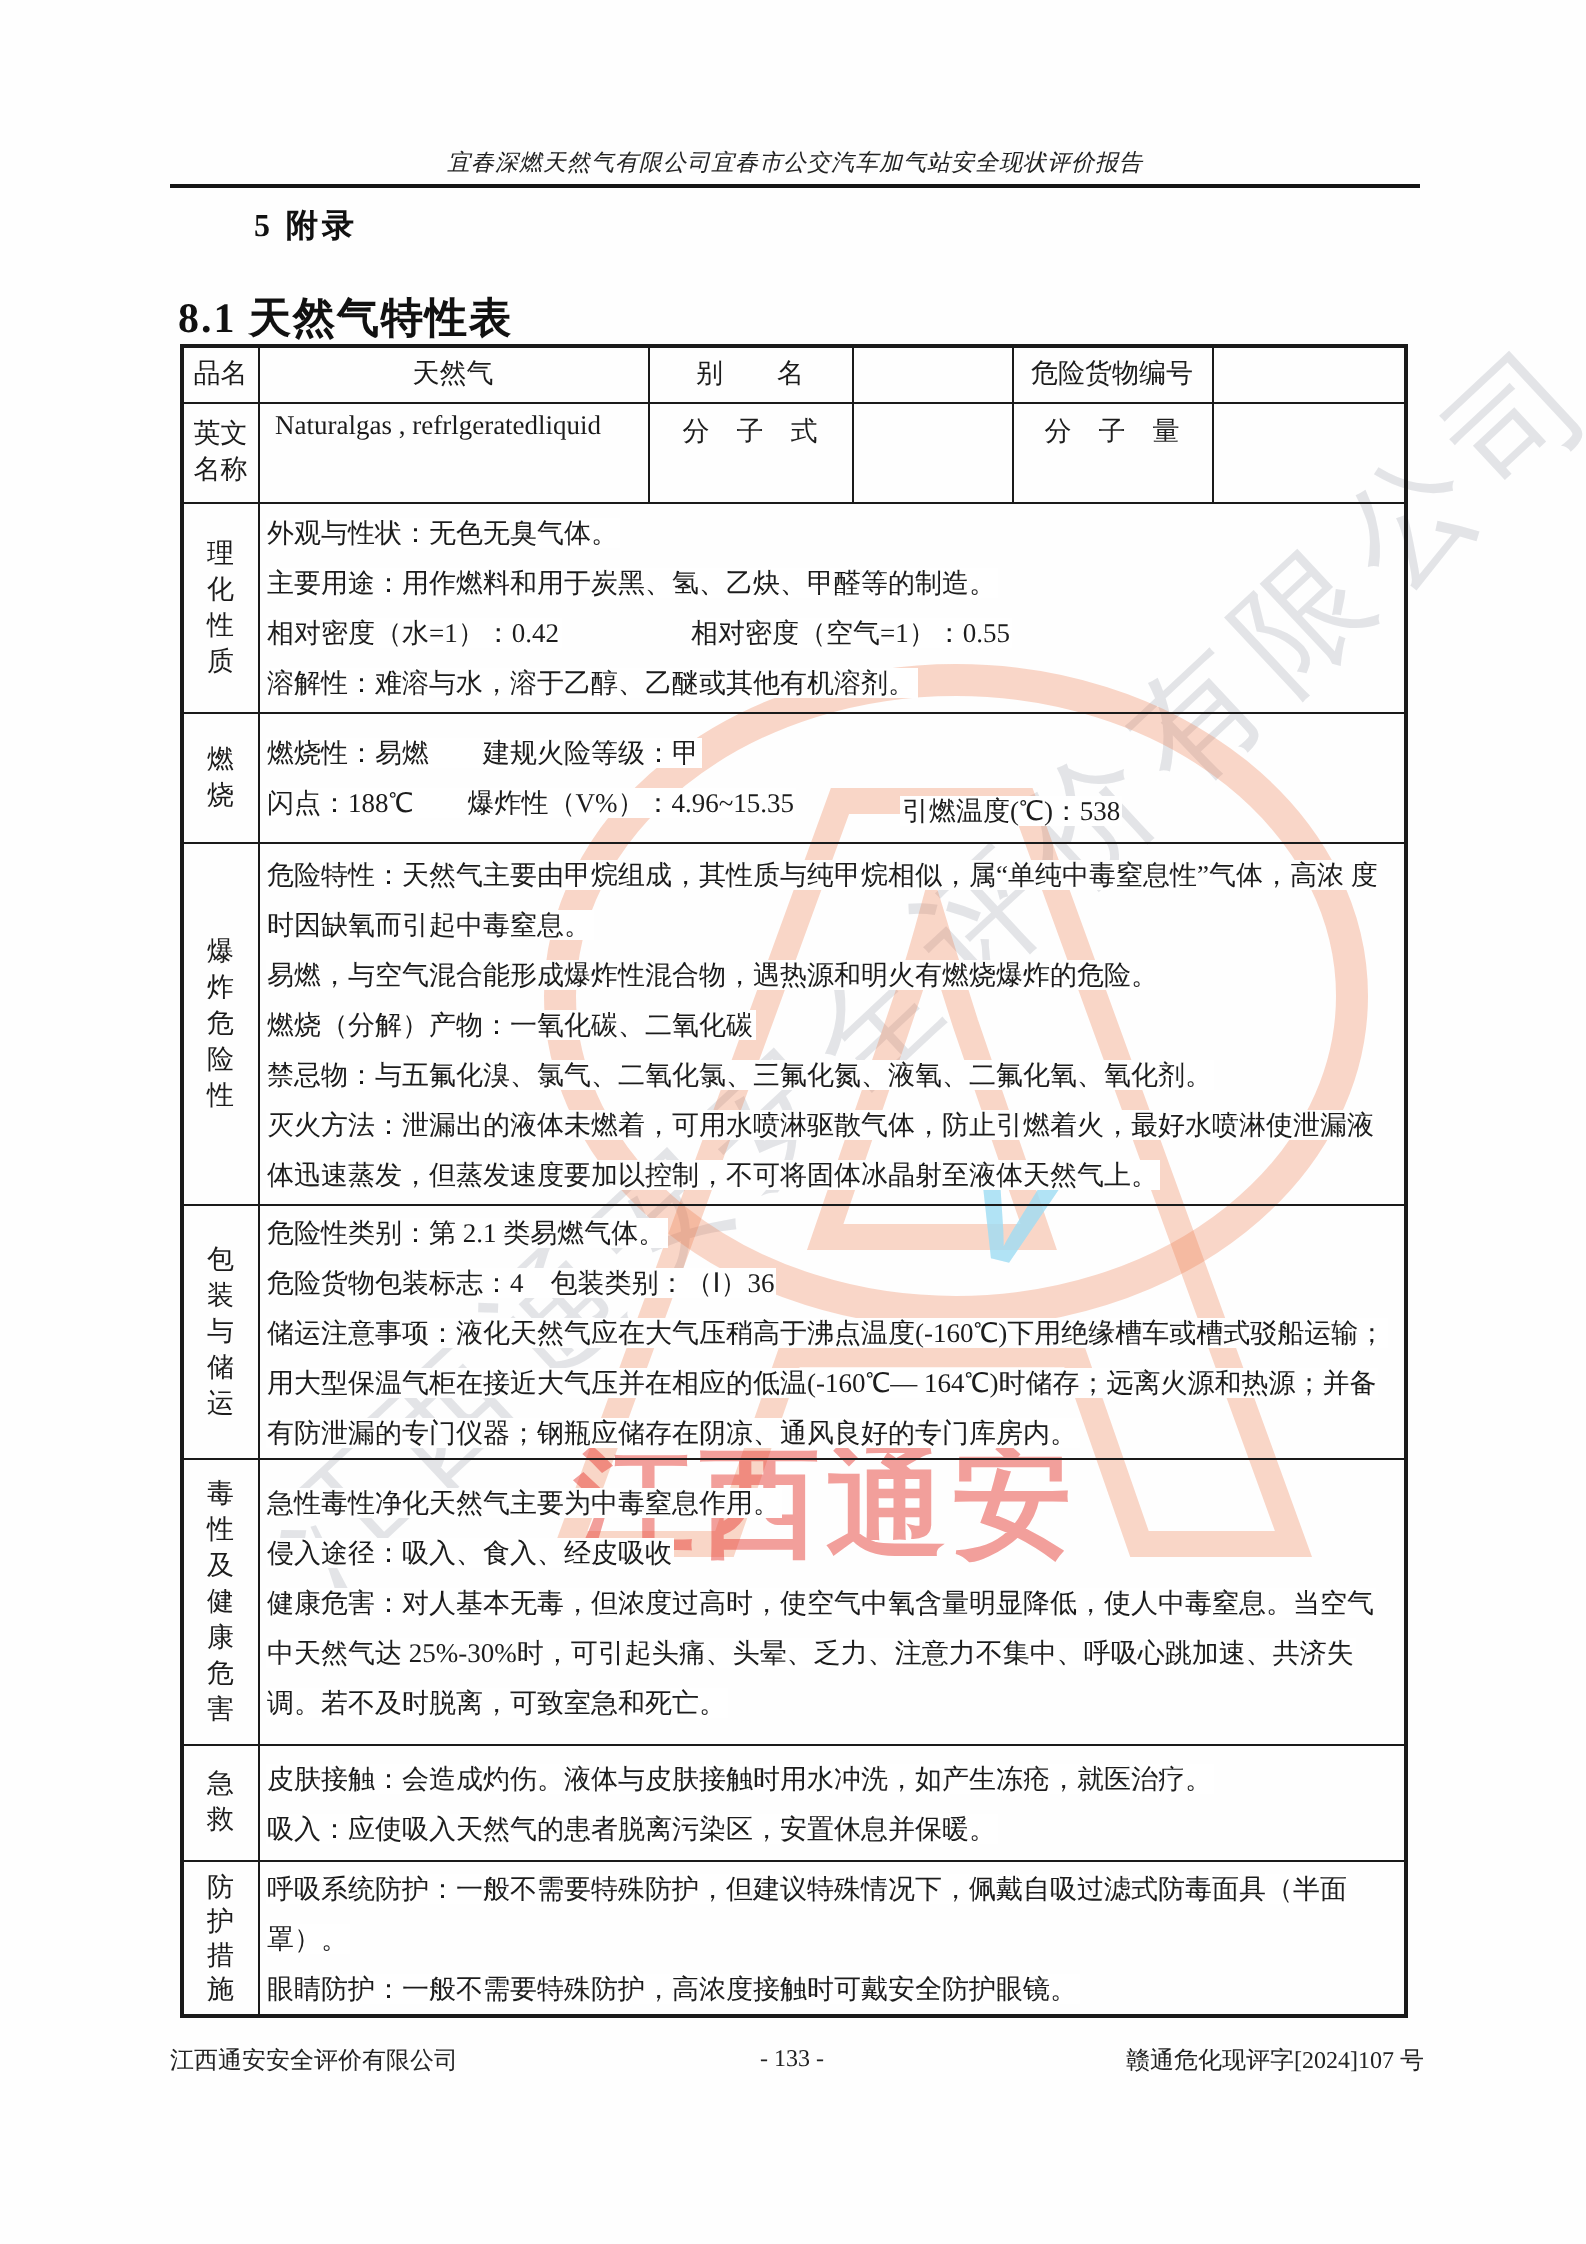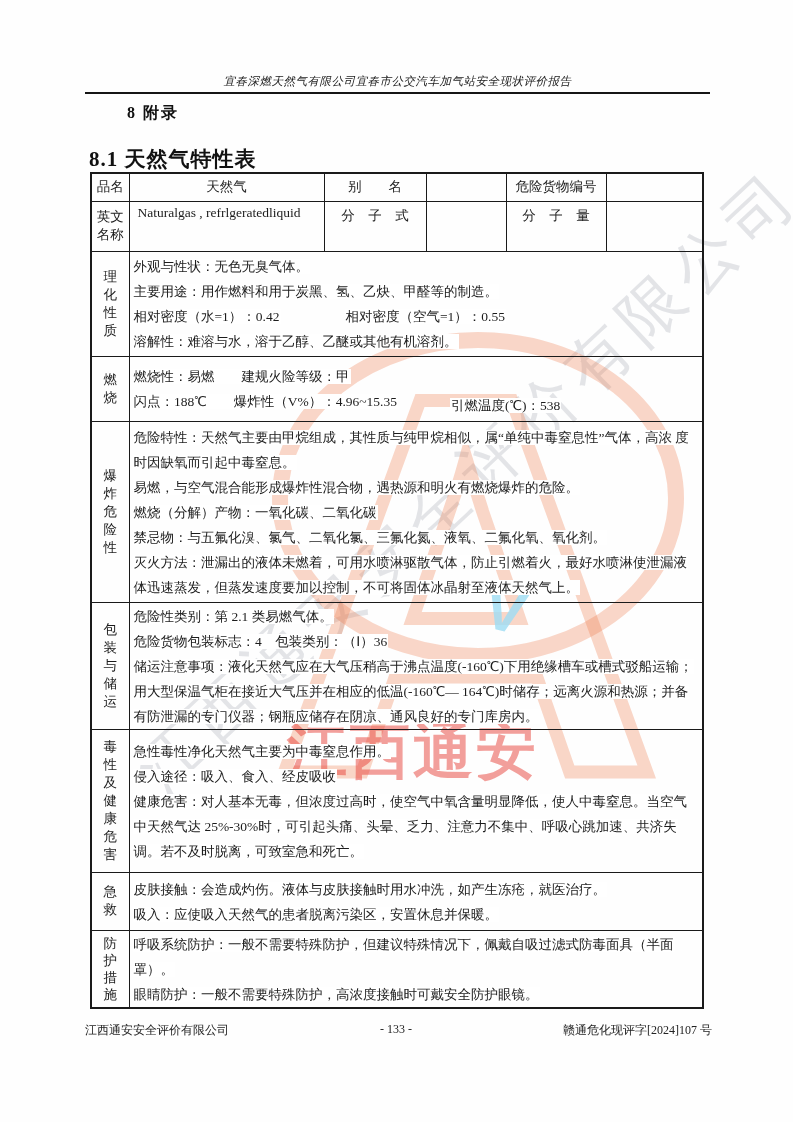--- a/index.html
+++ b/index.html
@@ -89,21 +89,21 @@
     </svg>
     <div class="wm-blue-mark">V</div>
     <div class="wm-red">江西通安</div>
   </div>
 
   <div class="content">
 
     <div class="hdr">宜春深燃天然气有限公司宜春市公交汽车加气站安全现状评价报告</div>
     <div class="hdr-rule"></div>
 
-    <div class="h-chapter">8 附录</div>
+    <div class="h-chapter">5 附录</div>
     <div class="h-section">8.1 天然气特性表</div>
 
     <table class="props">
       <colgroup>
         <col style="width:38px">
           <col style="width:195px">
           <col style="width:102px">
         <col style="width:80px">
           <col style="width:100px">
           <col style="width:97px">

